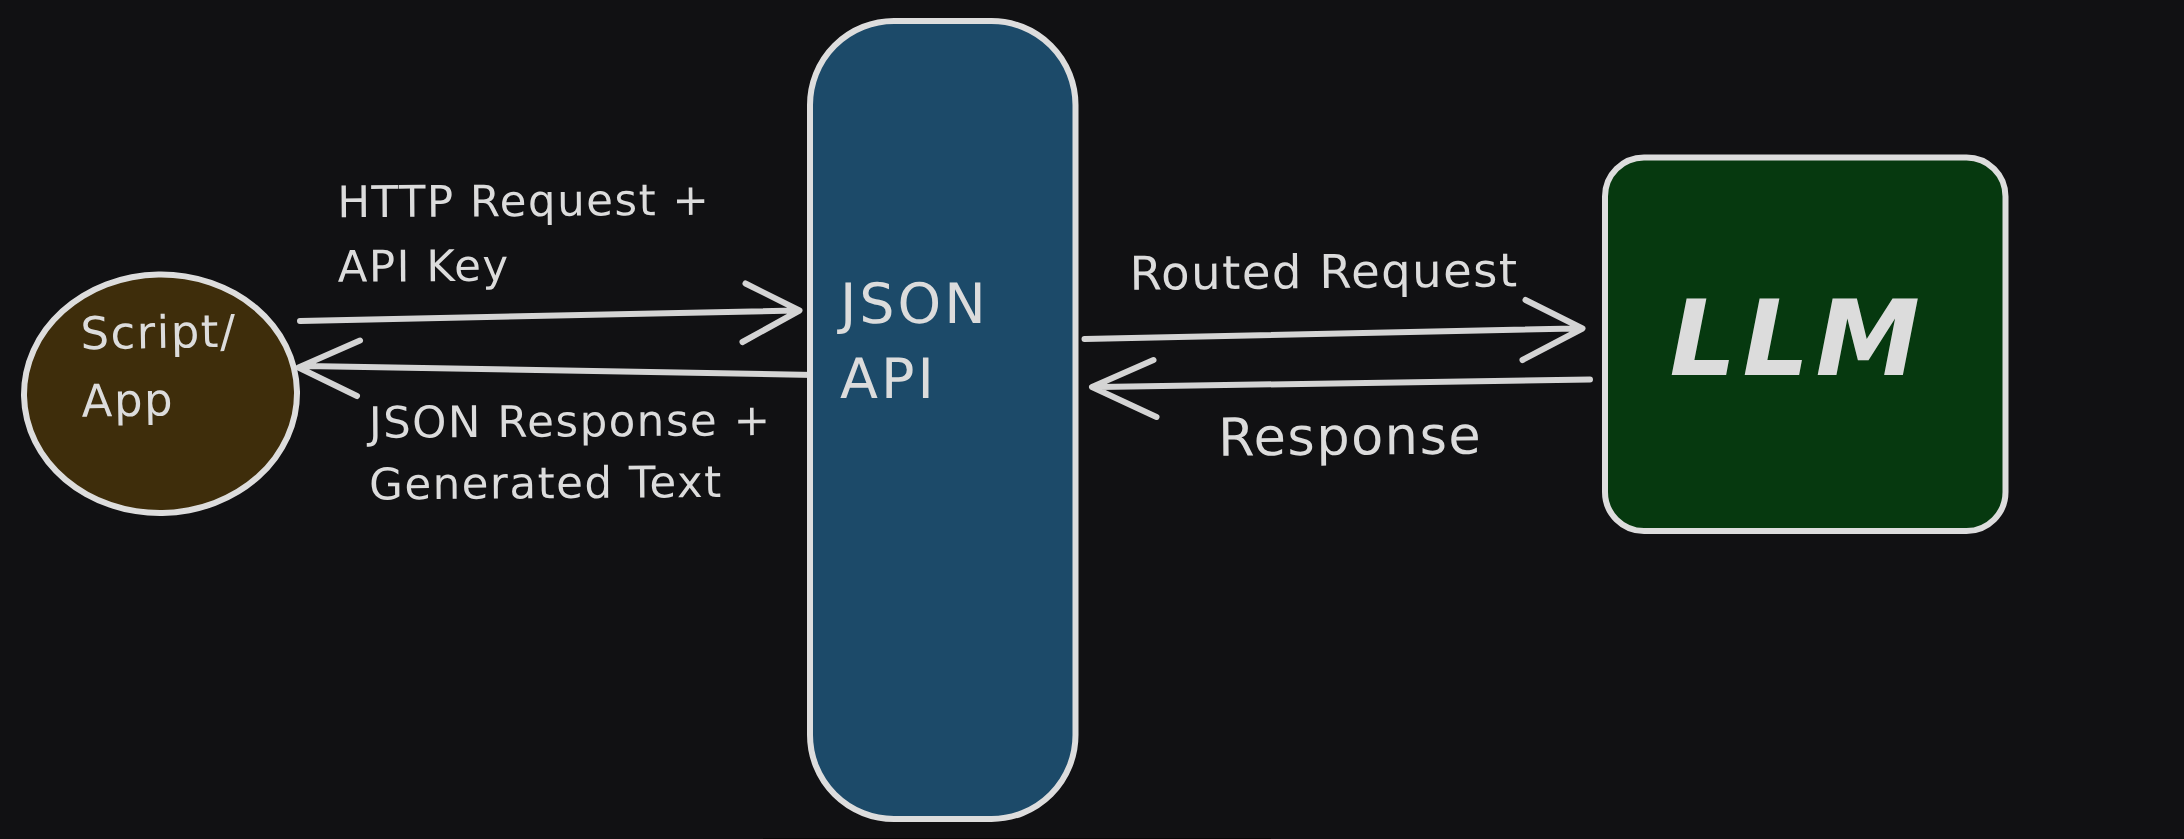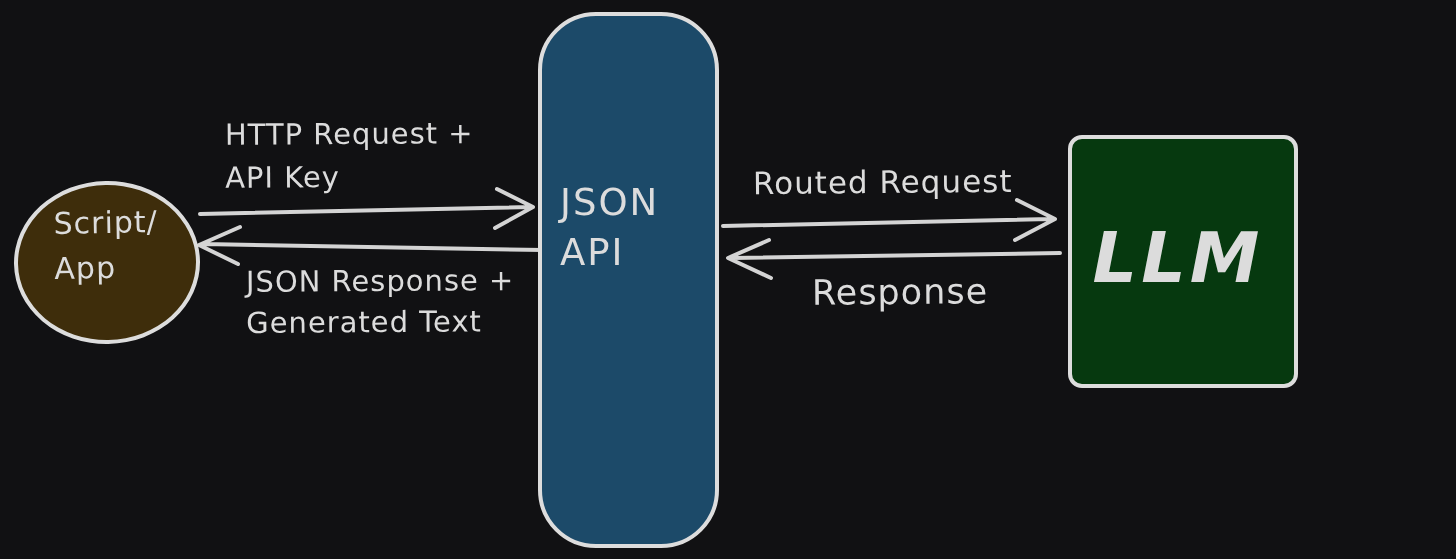--- a/index.html
+++ b/index.html
@@ -49,27 +49,26 @@
     left: 560px;
     top: 178px;
     font-size: 37px;
     line-height: 50px;
     letter-spacing: 2px;
     white-space: pre;
   }
   #llm-node {
     left: 1068px;
     top: 103px;
-    width: 230px;
+    width: 271px;
     height: 253px;
-    border-radius: 14px;
+    border-radius: 28px;
     display: flex;
     align-items: center;
     justify-content: center;
-    margin-top: 32px;
   }
   #llm-label {
     font-size: 70px;
     font-style: italic;
     font-weight: bold;
     letter-spacing: 4px;
     padding-bottom: 8px;
     padding-right: 10px;
   }
   .edge-label {

